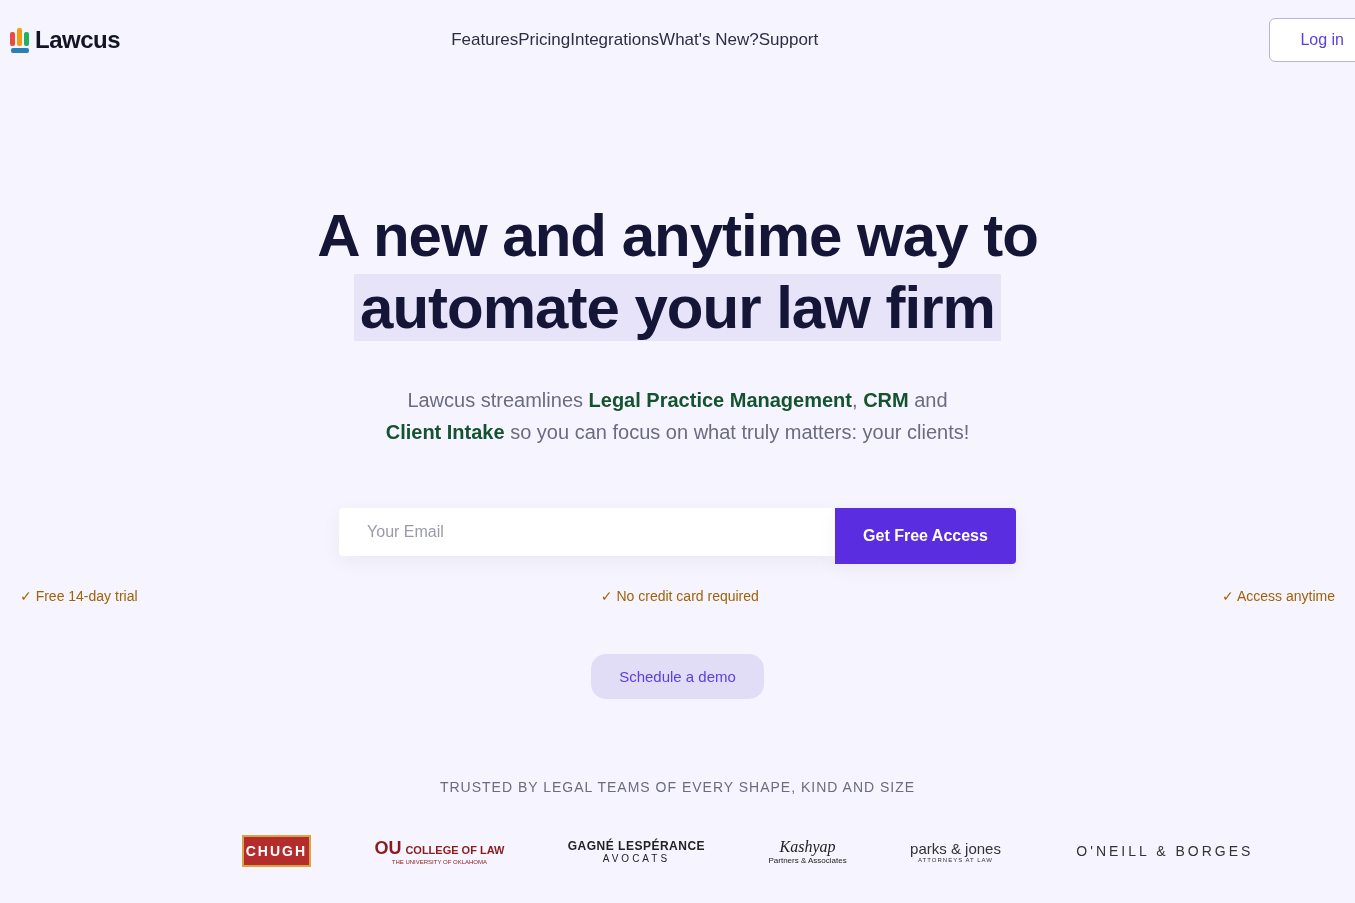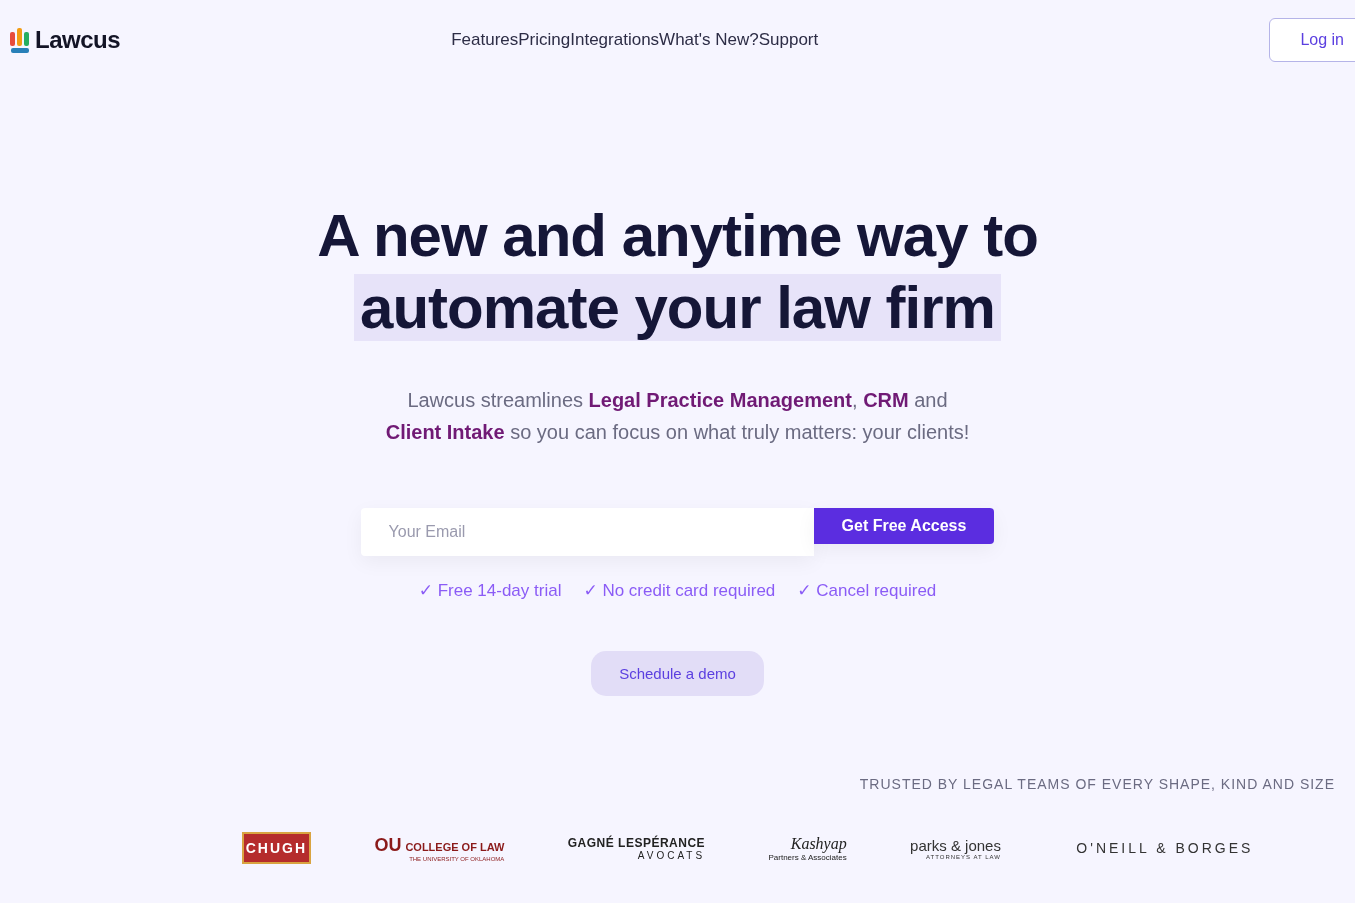--- a/index.html
+++ b/index.html
@@ -82,59 +82,59 @@
     .title .highlight {
       background: #e7e3f9;
       padding: 0 6px;
     }
     .subtitle {
       font-size: 20px;
       color: #6b6b82;
       margin-top: 40px;
       line-height: 1.6;
     }
-    .subtitle strong { color: #701a75; font-weight: 700; }
+    .subtitle strong { color: #14532d; font-weight: 700; }
     
     .email-form {
       display: flex;
       justify-content: center;
       margin-top: 60px;
     }
     .email-input {
-      width: 453px;
+      width: 496px;
       height: 48px;
       border: none;
       border-radius: 4px 0 0 4px;
       padding: 0 28px;
       font-size: 16px;
       color: #333;
       outline: none;
       box-shadow: 0 6px 20px rgba(0,0,0,0.05);
     }
     .email-input::placeholder { color: #9a9aae; }
     .cta-btn {
-      height: 36px;
+      height: 56px;
       background: #5b2de0;
       color: #fff;
       border: none;
       padding: 0 28px;
       font-size: 16px;
       font-weight: 700;
       border-radius: 0 4px 4px 0;
       cursor: pointer;
       box-shadow: 0 6px 20px rgba(0,0,0,0.05);
     }
     
     .perks {
       display: flex;
-      justify-content: center;
+      justify-content: space-between;
       gap: 22px;
       margin-top: 24px;
-      font-size: 17px;
-      color: #8b5cf6;
+      font-size: 14px;
+      color: #a16207;
     }
     .perks span::before { content: "✓ "; }
     
     .secondary-btns {
       display: flex;
       justify-content: center;
       gap: 20px;
       margin-top: 50px;
     }
     .secondary-btn {
@@ -143,21 +143,21 @@
       border: none;
       padding: 14px 28px;
       font-size: 15px;
       font-weight: 500;
       border-radius: 15px;
       cursor: pointer;
     }
     
     .trusted {
       margin-top: 80px;
-      text-align: right;
+      text-align: center;
     }
     .trusted-title {
       font-size: 14px;
       letter-spacing: 1px;
       color: #6b6b82;
       font-weight: 500;
     }
     .logos {
       display: flex;
       justify-content: space-around;
@@ -228,21 +228,21 @@
   </p>
 
   <div class="email-form">
     <input class="email-input" type="email" placeholder="Your Email" style="">
     <button class="cta-btn">Get Free Access</button>
   </div>
 
   <div class="perks">
     <span>Free 14-day trial</span>
     <span>No credit card required</span>
-    <span>Cancel required</span>
+    <span>Access anytime</span>
   </div>
 
   <div class="secondary-btns">
     <button class="secondary-btn">Schedule a demo</button>
   </div>
 
   <div class="trusted">
     <div class="trusted-title">TRUSTED BY LEGAL TEAMS OF EVERY SHAPE, KIND AND SIZE</div>
     <div class="logos">
       <div class="client-logo chugh">CHUGH</div>

